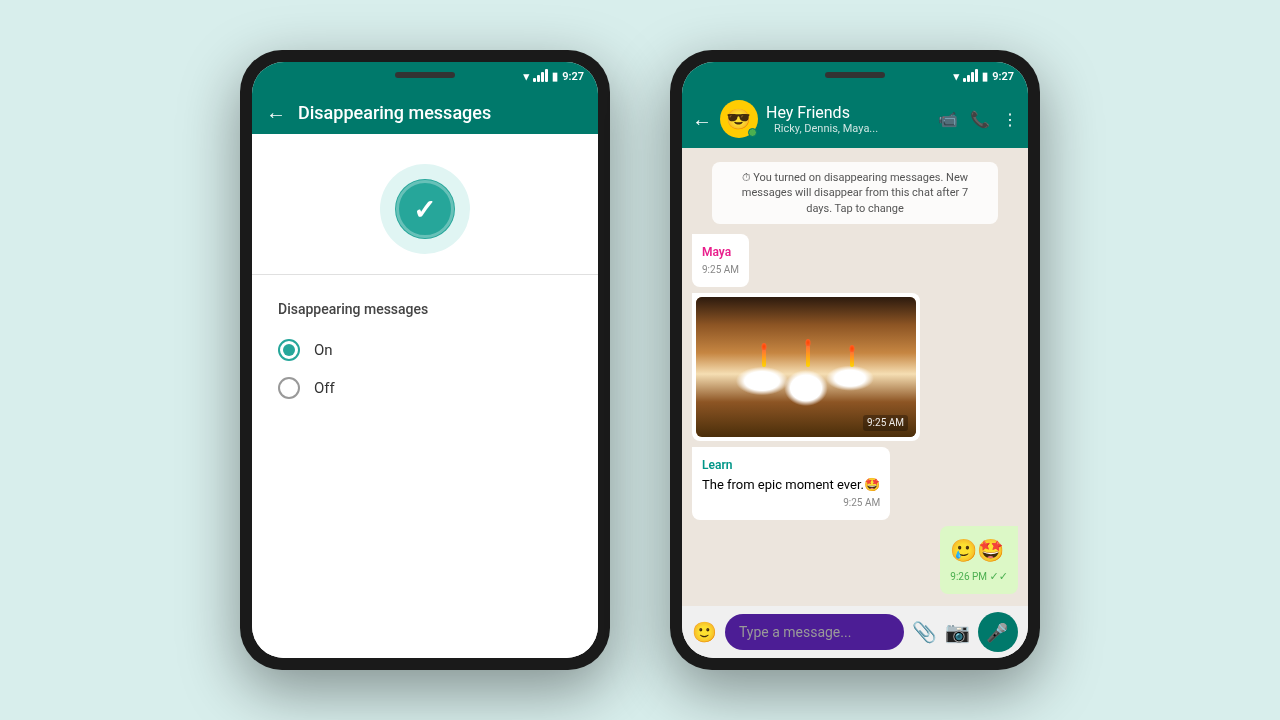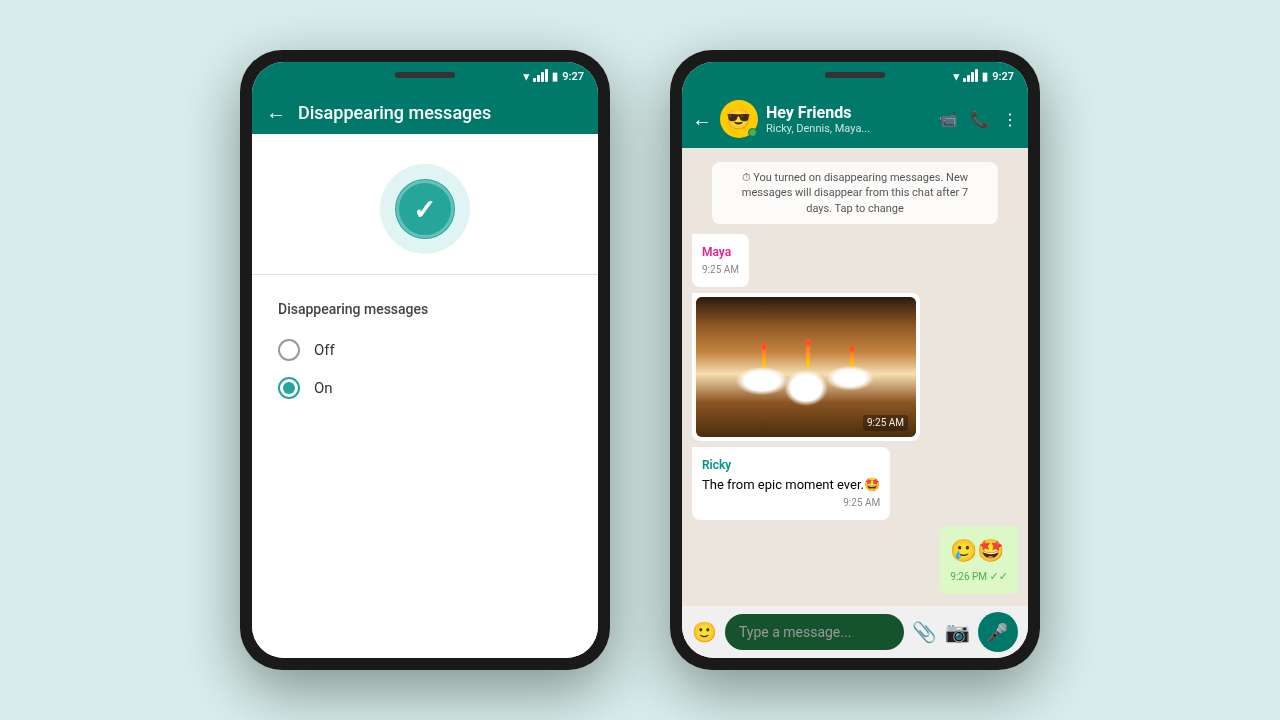--- a/index.html
+++ b/index.html
@@ -256,27 +256,28 @@
       border: 1.5px solid #00796b;
     }
 
     .chat-info {
       flex: 1;
     }
 
     .chat-name {
       color: white;
       font-size: 16px;
-      font-weight: 700;
+      font-weight: 400;
       line-height: 1.2;
     }
 
     .chat-subtitle {
       color: rgba(255,255,255,0.8);
       font-size: 11px;
+      margin-left: 8px;
     }
 
     .header-actions {
       display: flex;
       gap: 12px;
       align-items: center;
       color: white;
       font-size: 16px;
     }
 
@@ -404,21 +405,21 @@
       height: 52px;
       display: flex;
       align-items: center;
       gap: 8px;
       padding: 0 10px;
       flex-shrink: 0;
     }
 
     .input-field {
       flex: 1;
-      background: #14532d;
+      background: #4c1d95;
       border-radius: 24px;
       height: 36px;
       display: flex;
       align-items: center;
       padding: 0 14px;
       font-size: 14px;
       color: #999;
       border: none;
       outline: none;
     }
@@ -485,30 +486,30 @@
             </div>
           </div>
         </div>
 
 
         <div class="divider"></div>
 
         <div class="section-label">Disappearing messages</div>
 
         <div class="radio-option">
-          <div class="radio-outer off">
-          </div>
-          <span class="radio-label">Off</span>
-        </div>
-
-        <div class="radio-option">
           <div class="radio-outer">
             <div class="radio-inner"></div>
           </div>
           <span class="radio-label">On</span>
+        </div>
+
+        <div class="radio-option">
+          <div class="radio-outer off">
+          </div>
+          <span class="radio-label">Off</span>
         </div>
       </div>
     </div>
   </div>
 
   <div class="phone">
     <div class="phone-speaker"></div>
     <div class="phone-inner">
 
       <div class="status-bar">
@@ -566,21 +567,21 @@
               </div>
               <div class="candle" style="left: 70%; height: 16px; bottom: 50%;">
                 <div class="candle-flame"></div>
               </div>
               <div class="image-time">9:25 AM</div>
             </div>
           </div>
         </div>
 
         <div class="chat-bubble bubble-received">
-          <div class="bubble-sender sender-ricky">Ricky</div>
+          <div class="bubble-sender sender-ricky">Learn</div>
           <div>The from epic moment ever.🤩</div>
           <div class="bubble-time">9:25 AM</div>
         </div>
 
         <div class="chat-bubble bubble-sent emoji-bubble">
           <span>🥲🤩</span>
           <div class="bubble-time sent">
             9:26 PM <span class="double-tick">✓✓</span>
           </div>
         </div>

